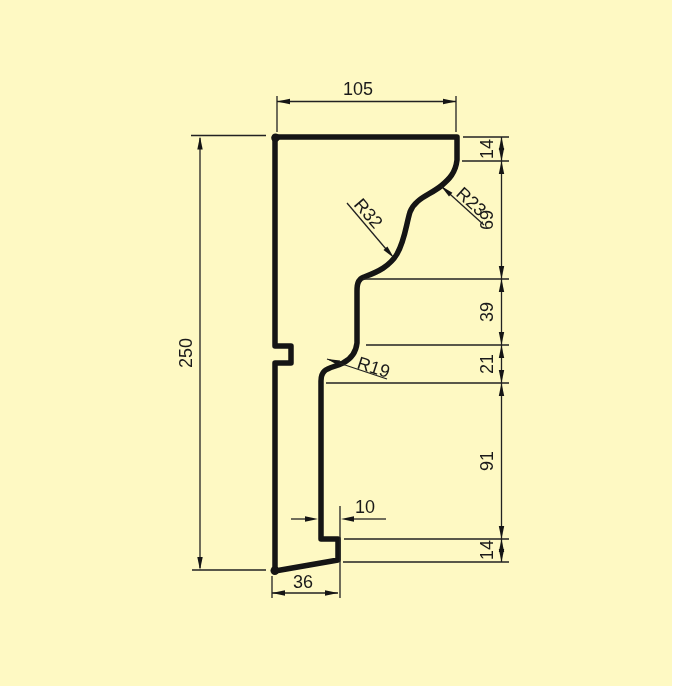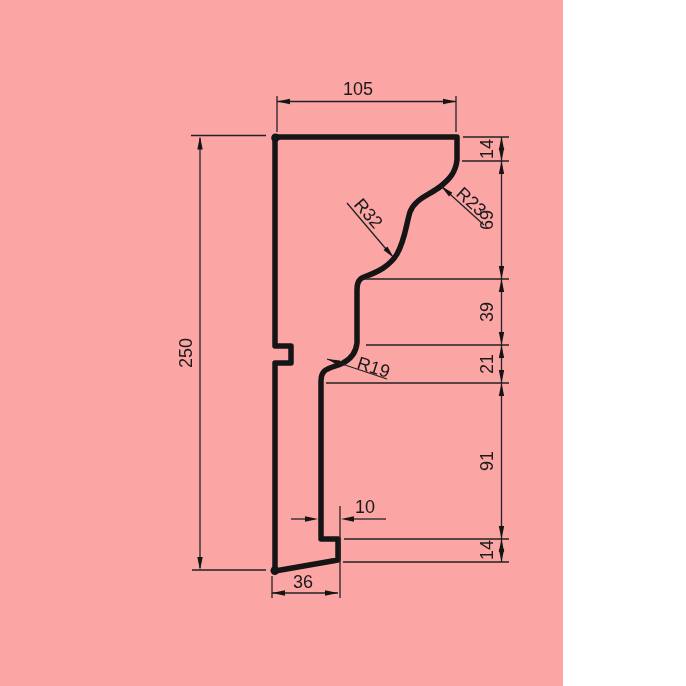--- a/index.html
+++ b/index.html
@@ -4,23 +4,23 @@
 <style>
   html, body {
     margin: 0;
     padding: 0;
     background: #ffffff;
     width: 686px;
     height: 686px;
     overflow: hidden;
   }
   .stage {
-    width: 563px;
+    width: 672px;
     height: 686px;
-    background: #fca5a5;
+    background: #fef9c3;
     position: relative;
   }
   svg { display: block; }
   .profile {
     fill: none;
     stroke: #151515;
     stroke-width: 5.5;
     stroke-linejoin: round;
     stroke-linecap: round;
   }

